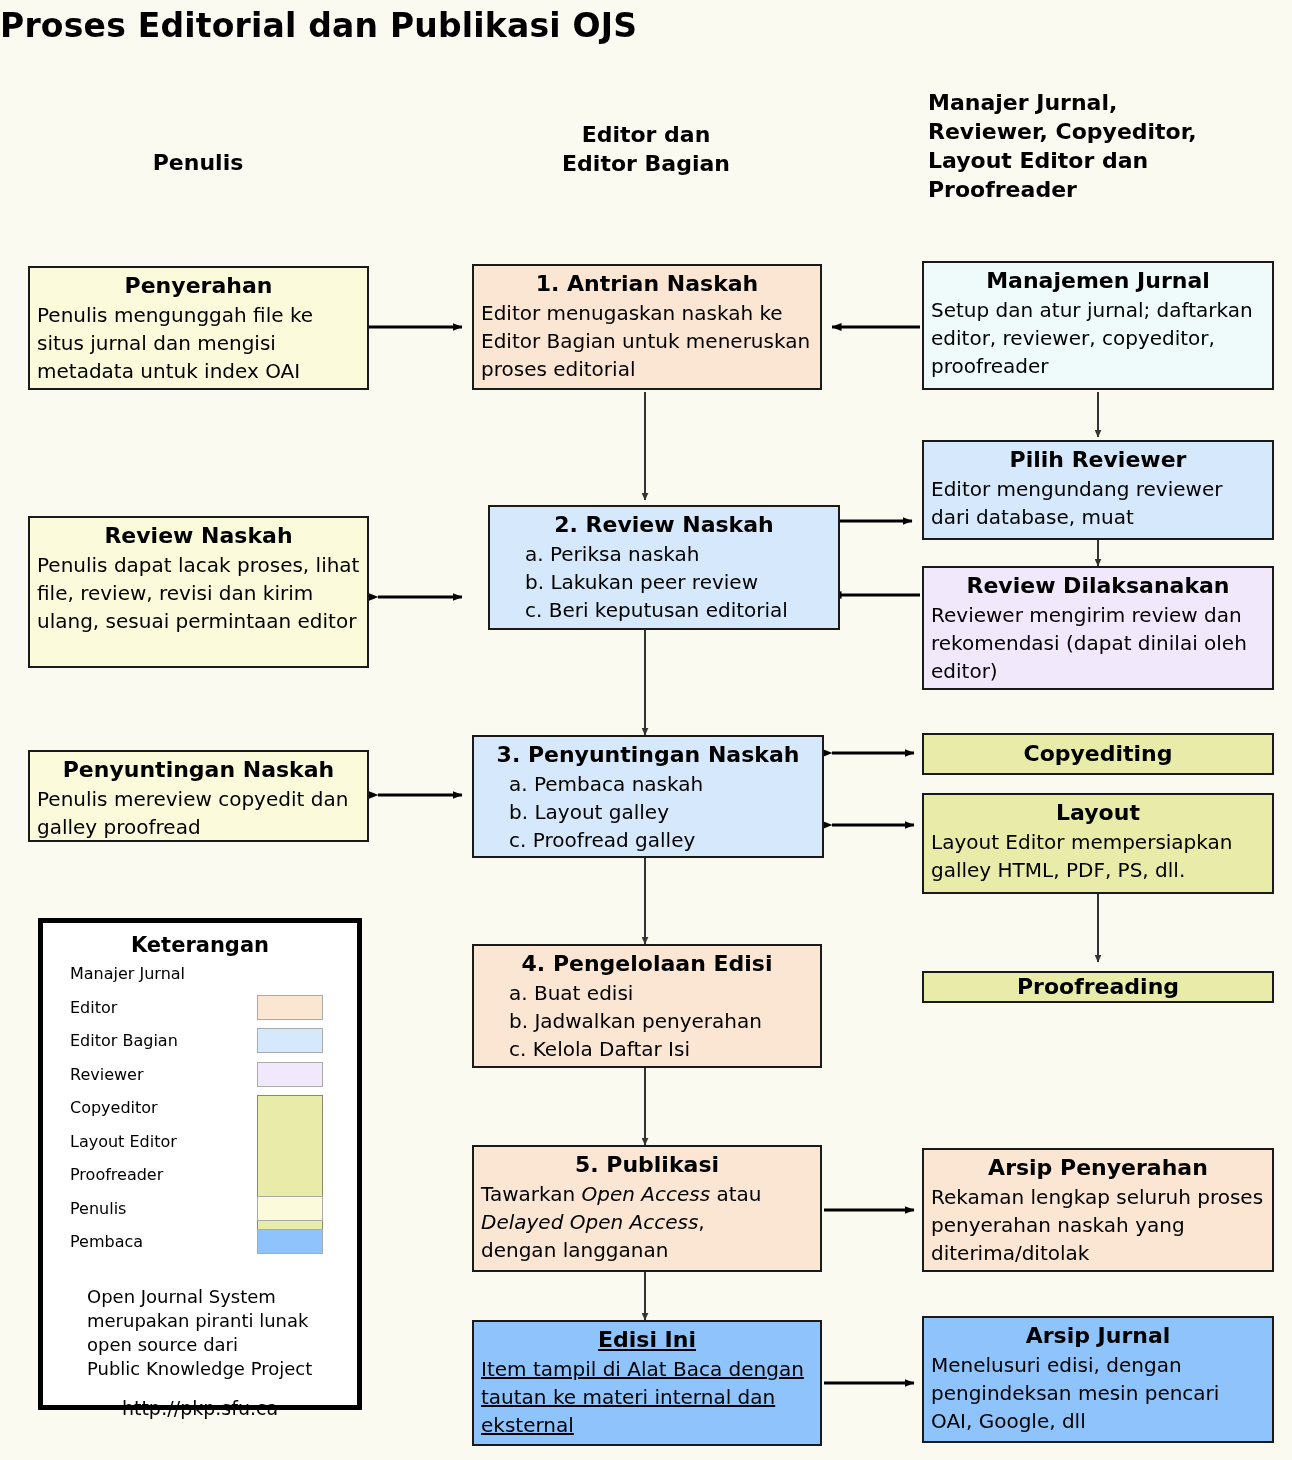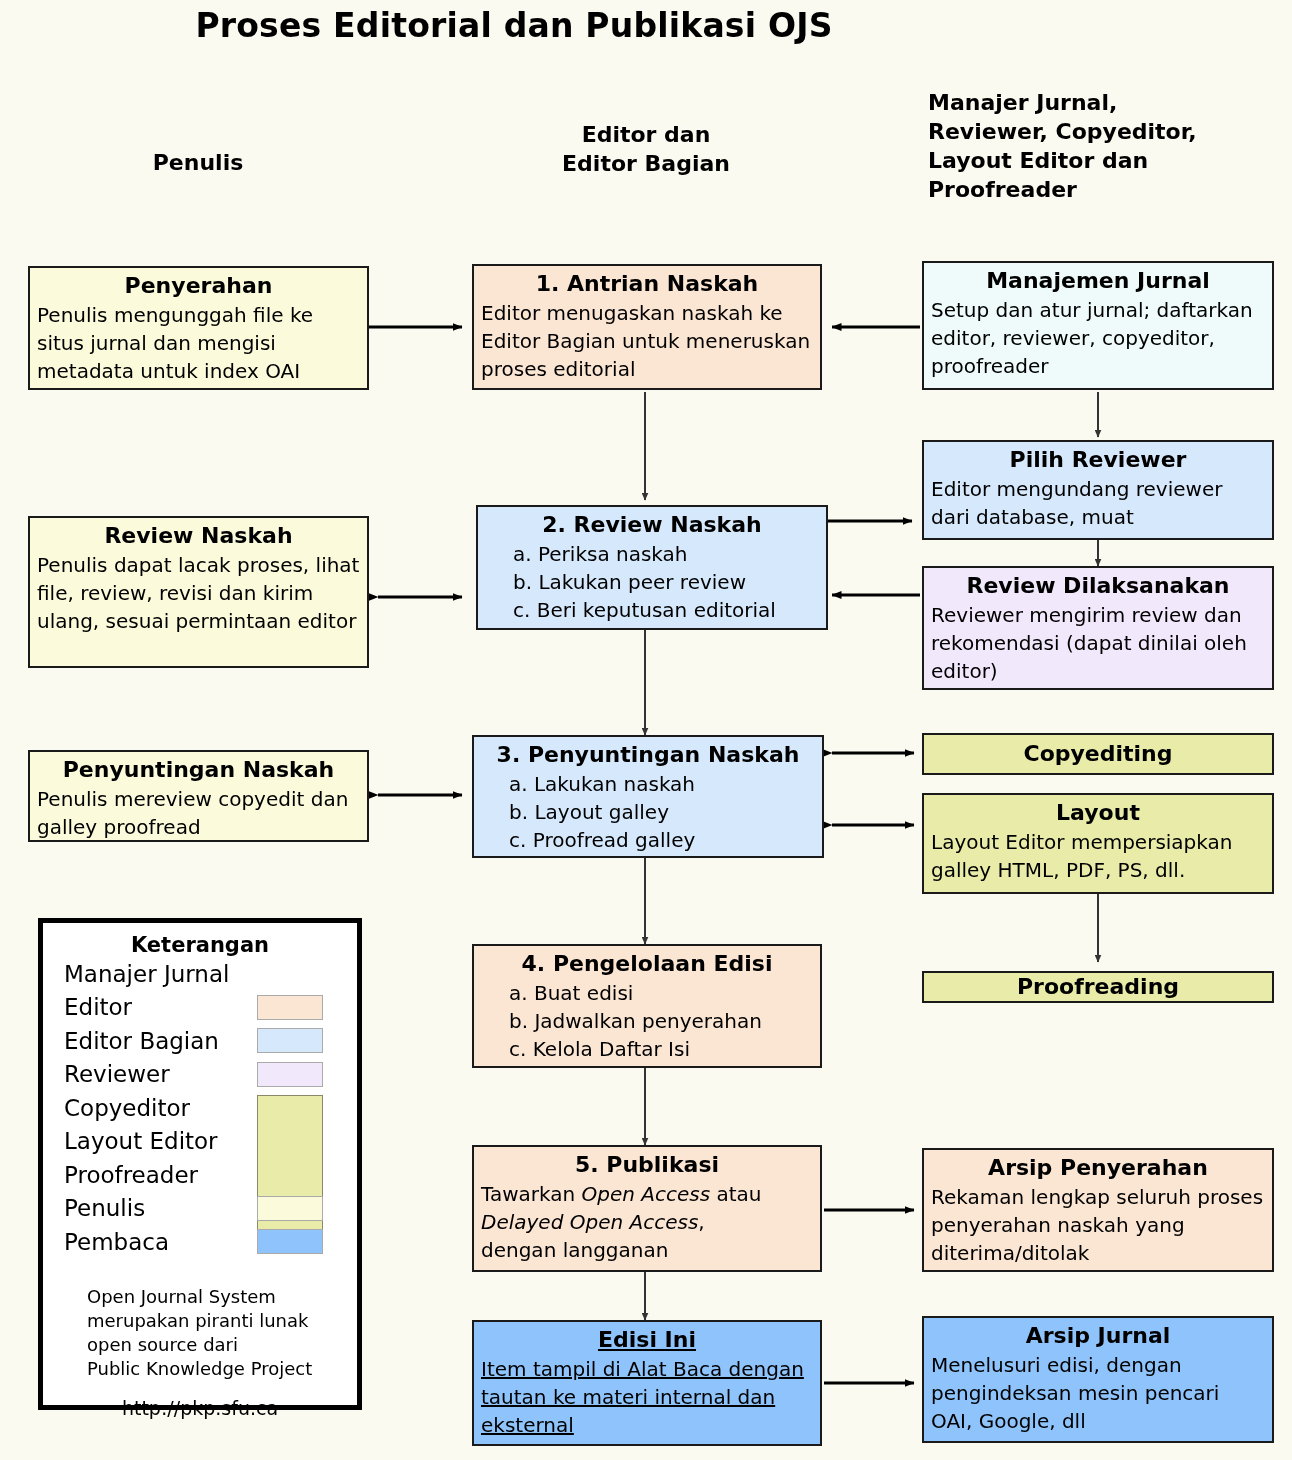--- a/index.html
+++ b/index.html
@@ -17,21 +17,20 @@
   #canvas {
     position: relative;
     width: 1292px;
     height: 1460px;
   }
   .abs { position: absolute; }
 
   
   #diagram-title {
     top: 6px; left: 0; width: 1028px;
-    text-align: center;
     font-size: 33px;
     font-weight: bold;
     letter-spacing: 0.2px;
   }
 
   
   .col-header {
     font-size: 22px;
     font-weight: bold;
     line-height: 1.32;
@@ -82,22 +81,22 @@
   }
   #legend-title {
     text-align: center;
     font-size: 21px;
     font-weight: bold;
     margin-top: 10px;
   }
   .legend-row {
     position: relative;
     height: 33.5px;
-    font-size: 23px;
-    padding-left: 21px;
+    font-size: 16px;
+    padding-left: 27px;
     display: flex;
     align-items: center;
   }
   .legend-sw {
     position: absolute;
     right: 34px;
     width: 66px;
     box-sizing: border-box;
     border: 1px solid #aaa;
   }
@@ -209,21 +208,21 @@
   <div class="abs box c-seceditor" style="top:440px;left:922px;width:352px;height:100px;">
     <span class="bt">Pilih Reviewer</span>
     <span class="bd">Editor mengundang reviewer dari database, muat</span>
   </div>
 
   <div class="abs box c-author" style="top:516px;left:28px;width:341px;height:152px;">
     <span class="bt">Review Naskah</span>
     <span class="bd">Penulis dapat lacak proses, lihat file, review, revisi dan kirim ulang, sesuai permintaan editor</span>
   </div>
 
-  <div class="abs box c-seceditor" style="top:505px;left:476px;width:352px;height:125px;">
+  <div class="abs box c-seceditor" style="top:505px;left:488px;width:352px;height:125px;">
     <span class="bt">2. Review Naskah</span>
     <span class="bd indent">a. Periksa naskah</span>
     <span class="bd indent">b. Lakukan peer review</span>
     <span class="bd indent">c. Beri keputusan editorial</span>
   </div>
 
   <div class="abs box c-reviewer" style="top:566px;left:922px;width:352px;height:124px;">
     <span class="bt">Review Dilaksanakan</span>
     <span class="bd">Reviewer mengirim review dan rekomendasi (dapat dinilai oleh editor)</span>
   </div>
@@ -232,21 +231,21 @@
     <span class="bt">Copyediting</span>
   </div>
 
   <div class="abs box c-author" style="top:750px;left:28px;width:341px;height:92px;">
     <span class="bt">Penyuntingan Naskah</span>
     <span class="bd">Penulis mereview copyedit dan galley proofread</span>
   </div>
 
   <div class="abs box c-seceditor" style="top:735px;left:472px;width:352px;height:123px;">
     <span class="bt">3. Penyuntingan Naskah</span>
-    <span class="bd indent">a. Lakukan naskah</span>
+    <span class="bd indent">a. Pembaca naskah</span>
     <span class="bd indent">b. Layout galley</span>
     <span class="bd indent">c. Proofread galley</span>
   </div>
 
   <div class="abs box c-copylay" style="top:793px;left:922px;width:352px;height:101px;">
     <span class="bt">Layout</span>
     <span class="bd">Layout Editor mempersiapkan galley HTML, PDF, PS, dll.</span>
   </div>
 
   <div class="abs box c-copylay only-title" style="top:971px;left:922px;width:352px;height:32px;">

